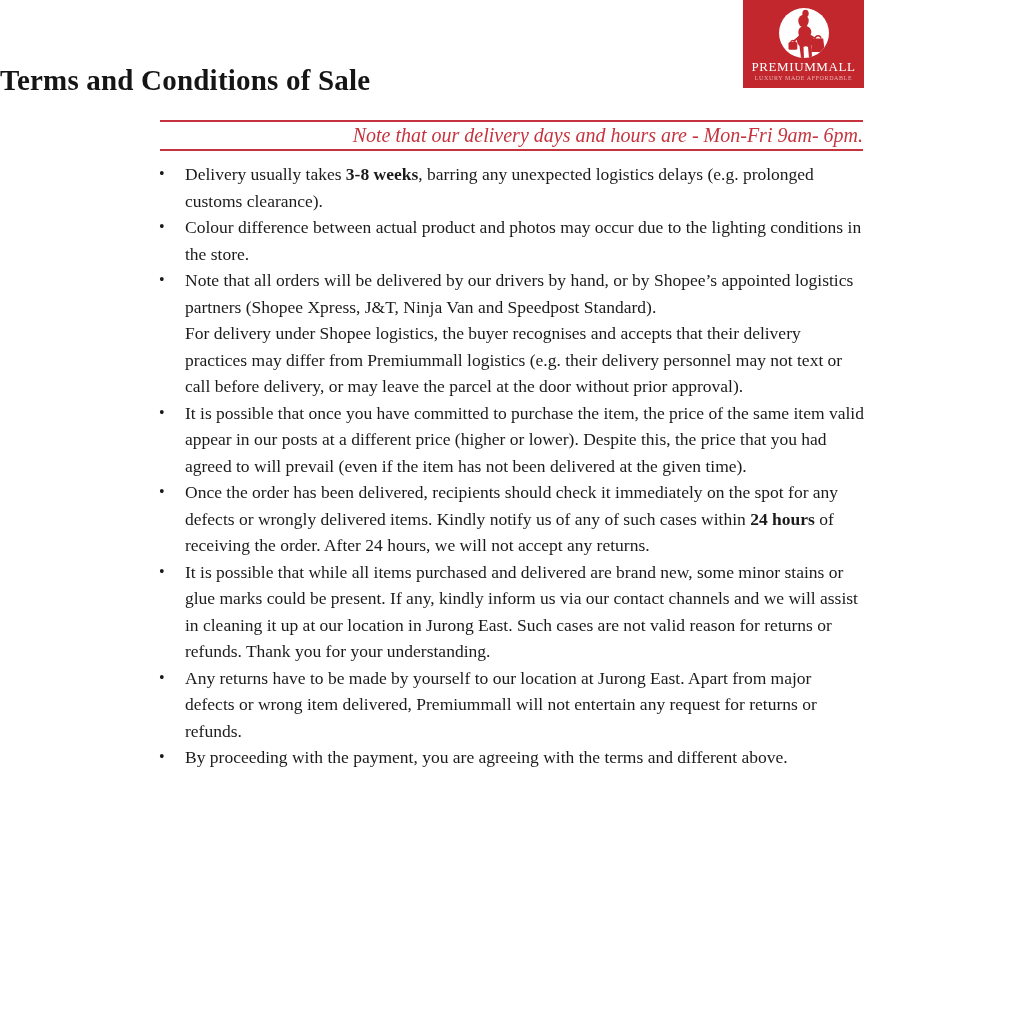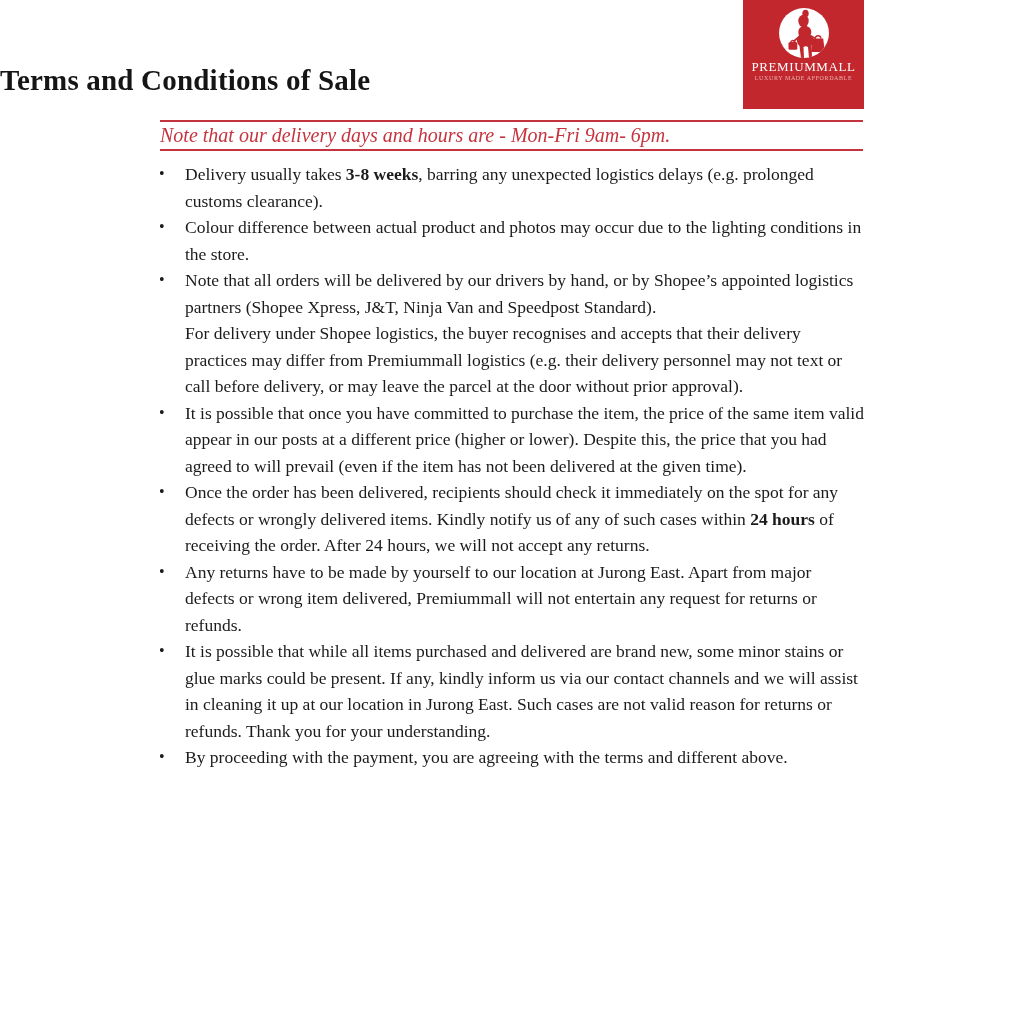--- a/index.html
+++ b/index.html
@@ -9,21 +9,21 @@
     font-family: "Liberation Serif", serif;
     position: relative;
     overflow: hidden;
     color: #1b1b1b;
   }
 
   
   .logo {
     position: absolute;
     top: 0; left: 743px;
-    width: 121px; height: 109px;
+    width: 121px; height: 88px;
     background: #C1272D;
     text-align: center;
   }
   .logo-circle {
     width: 50px; height: 50px;
     background: #ffffff;
     border-radius: 50%;
     margin: 8px auto 2px auto;
     overflow: hidden;
   }
@@ -62,21 +62,21 @@
     top: 120px; left: 160px;
     width: 703px;
     border-top: 2px solid #C5343E;
     border-bottom: 2px solid #C5343E;
     padding: 2px 0 3px 0;
   }
   .note-text {
     font-style: italic;
     color: #C5343E;
     font-size: 20px;
-    text-align: left;
+    text-align: right;
     line-height: 22px;
   }
 
   
   .terms {
     position: absolute;
     top: 161px; left: 157px;
     width: 708px;
     margin: 0; padding: 0;
     list-style: none;
@@ -124,16 +124,16 @@
 <div class="note-band">
   <div class="note-text">Note that our delivery days and hours are - Mon-Fri 9am- 6pm.</div>
 </div>
 
 <ul class="terms">
     <li>Delivery usually takes <b>3-8 weeks</b>, barring any unexpected logistics delays (e.g. prolonged customs clearance).</li>
     <li>Colour difference between actual product and photos may occur due to the lighting conditions in the store.</li>
     <li>Note that all orders will be delivered by our drivers by hand, or by Shopee’s appointed logistics partners (Shopee Xpress, J&amp;T, Ninja Van and Speedpost Standard).<br>For delivery under Shopee logistics, the buyer recognises and accepts that their delivery practices may differ from Premiummall logistics (e.g. their delivery personnel may not text or call before delivery, or may leave the parcel at the door without prior approval).</li>
     <li>It is possible that once you have committed to purchase the item, the price of the same item valid appear in our posts at a different price (higher or lower). Despite this, the price that you had agreed to will prevail (even if the item has not been delivered at the given time).</li>
     <li>Once the order has been delivered, recipients should check it immediately on the spot for any defects or wrongly delivered items. Kindly notify us of any of such cases within <b>24 hours</b> of receiving the order. After 24 hours, we will not accept any returns.</li>
+    <li>It is possible that while all items purchased and delivered are brand new, some minor stains or glue marks could be present. If any, kindly inform us via our contact channels and we will assist in cleaning it up at our location in Jurong East. Such cases are not valid reason for returns or refunds. Thank you for your understanding.</li>
     <li>Any returns have to be made by yourself to our location at Jurong East. Apart from major defects or wrong item delivered, Premiummall will not entertain any request for returns or refunds.</li>
-    <li>It is possible that while all items purchased and delivered are brand new, some minor stains or glue marks could be present. If any, kindly inform us via our contact channels and we will assist in cleaning it up at our location in Jurong East. Such cases are not valid reason for returns or refunds. Thank you for your understanding.</li>
     <li>By proceeding with the payment, you are agreeing with the terms and different above.</li>
   </ul>
 
 </body></html>

